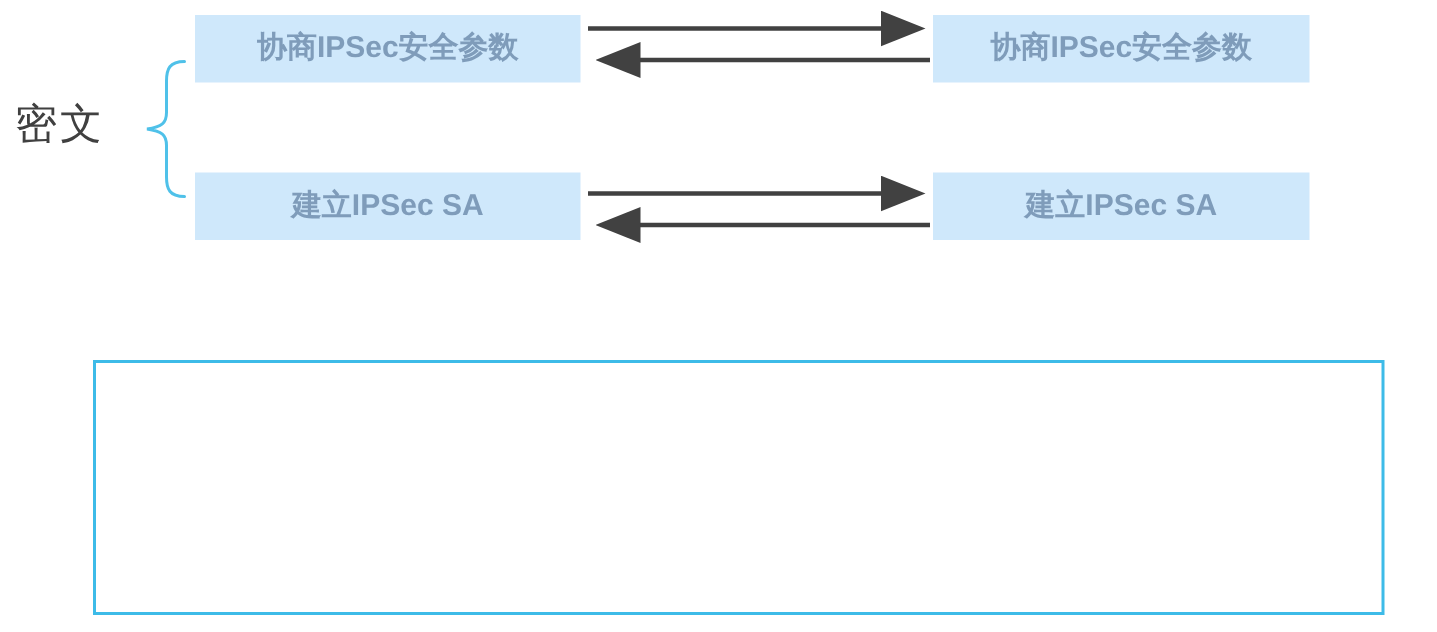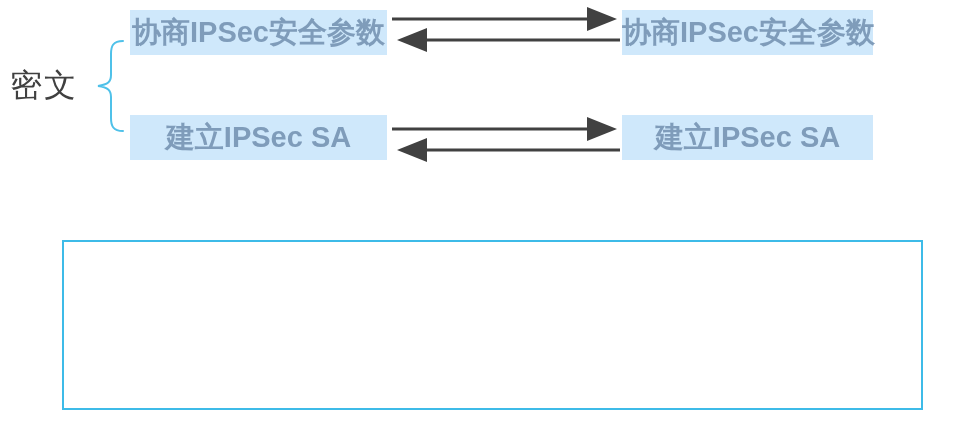--- a/index.html
+++ b/index.html
@@ -3,27 +3,27 @@
 <meta charset="utf-8">
 <style>
   html,body{margin:0;padding:0;background:#fff;}
   .canvas{
     position:relative;width:958px;height:421px;background:#ffffff;overflow:hidden;
     font-family:"Liberation Sans","DejaVu Sans",sans-serif;
   }
   
   .cipher-label{
     position:absolute;left:10px;top:64px;width:70px;
-    font-size:32px;color:#404040;letter-spacing:2px;
+    font-size:28px;color:#404040;letter-spacing:2px;
   }
   .brace-svg{position:absolute;left:92px;top:38px;}
   
   .pbox{
     position:absolute;height:45px;background:#cfe8fb;color:#7f9cba;
-    font-weight:bold;font-size:29px;line-height:45px;text-align:center;
+    font-weight:bold;font-size:20px;line-height:45px;text-align:center;
     white-space:nowrap;
   }
   .box-tl{left:130px;top:10px;width:257px;}
   .box-tr{left:622px;top:10px;width:251px;}
   .box-bl{left:130px;top:115px;width:257px;}
   .box-br{left:622px;top:115px;width:251px;}
   .arrows-svg{position:absolute;left:0;top:0;pointer-events:none;}
   
   .panel{
     position:absolute;left:62px;top:240px;width:861px;height:170px;

